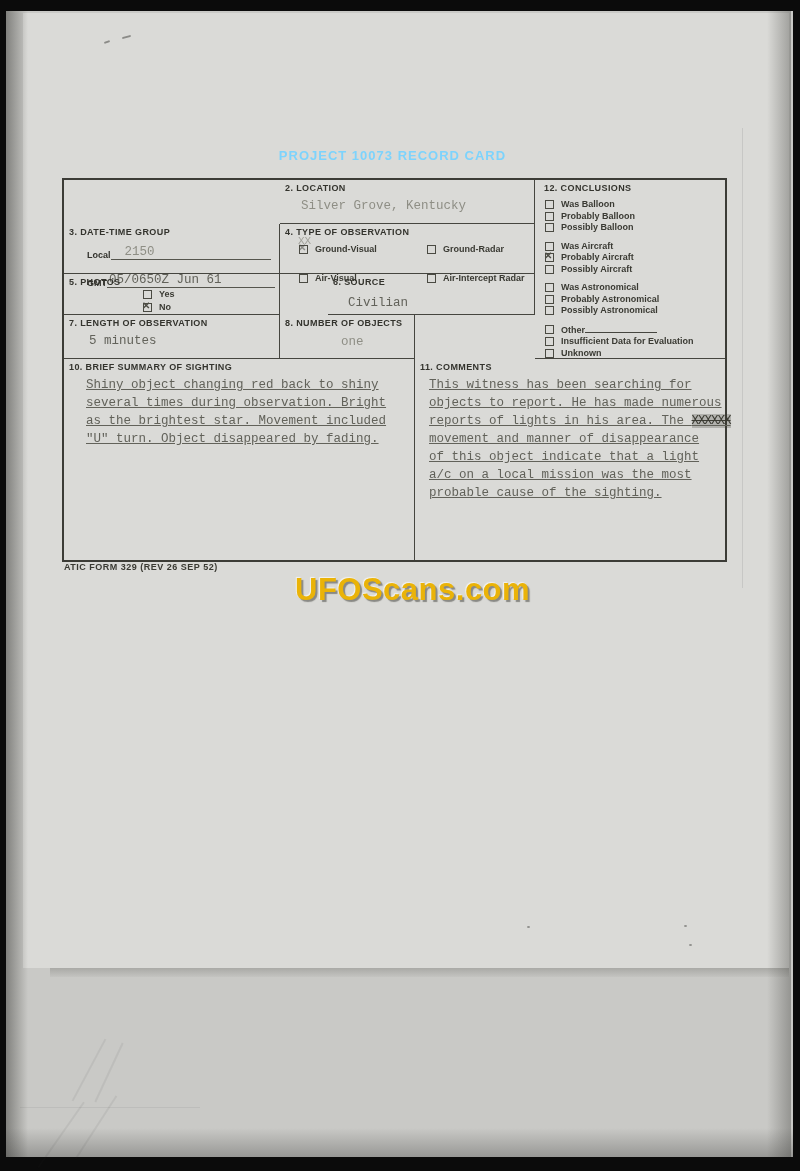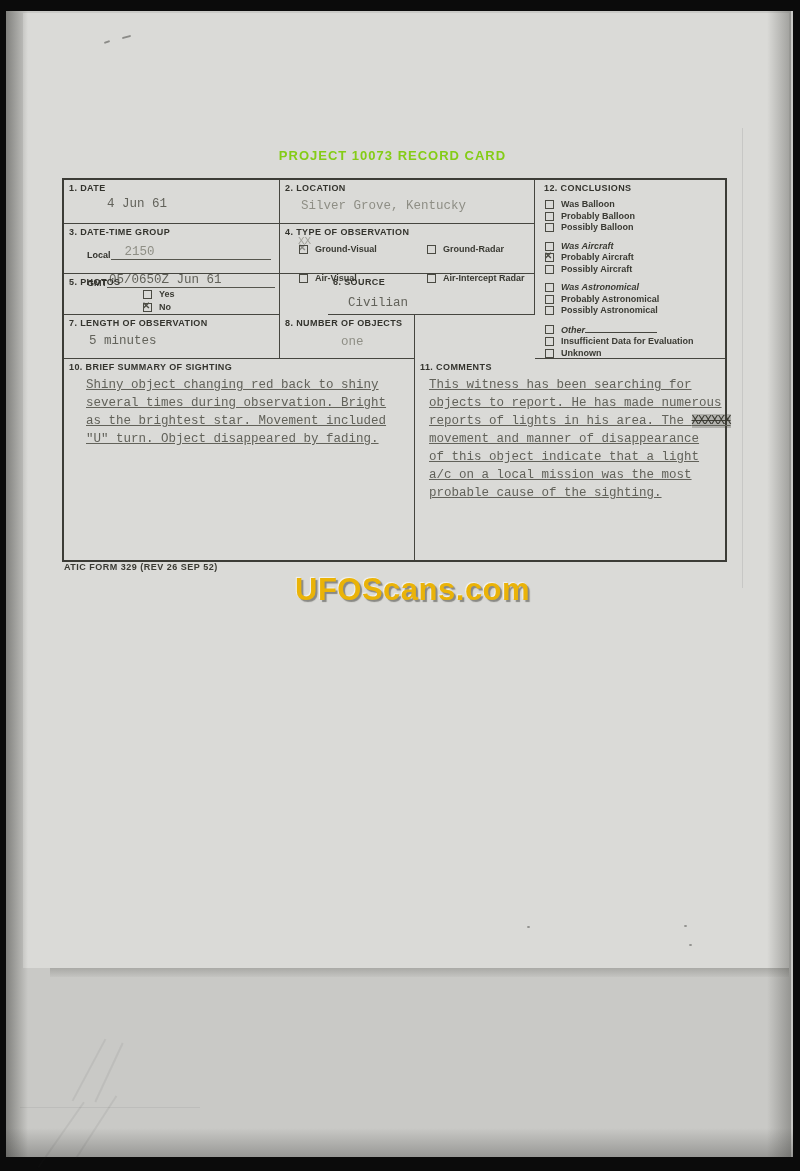--- a/index.html
+++ b/index.html
@@ -39,21 +39,21 @@
     background:rgba(40,40,38,.10);
   }
   .crease{position:absolute;background:rgba(40,40,38,.07);}
   .pen-mark{position:absolute;background:rgba(60,60,56,.5);border-radius:1px;}
   .speck{position:absolute;width:3px;height:2px;background:rgba(70,70,66,.5);border-radius:50%;}
 
   
   .form-title{
     position:absolute;left:62px;top:148px;width:661px;
     text-align:center;font-size:13px;font-weight:bold;letter-spacing:1px;
-    color:#84cc16;
+    color:#7dd3fc;
   }
   .record-table{
     position:absolute;left:62px;top:178px;
     display:grid;
     grid-template-columns:216px 135px 120px 190px;
     grid-template-rows:44px 50px 41px 44px 201px;
     border:2px solid #3c3c36;
     color:#32322c;
   }
   .cell{position:relative;box-sizing:border-box;padding:3px 5px;overflow:visible;}
@@ -119,21 +119,21 @@
 
   
   .photos-opts{margin:2px 0 0 74px;}
   .photos-opts .type-opt{margin-bottom:3px;}
 
   
   .conc-list{margin:6px 0 0 5px;}
   .conc-item{display:flex;align-items:flex-start;line-height:11.5px;}
   .conc-item .opt{font-size:9px;}
   .conc-item .cb{margin-top:1px;}
-  .group-start{margin-top:7px;font-style:italic;}
+  .group-start{margin-top:7px;}
   .other-line{display:inline-block;width:72px;border-bottom:1px solid #45453f;height:8px;}
 
   
   .body-text{margin:4px 0 0 14px;line-height:18px;text-decoration:underline;}
   .c-summary .body-text{margin-left:17px;width:330px;}
   .c-comments .body-text{margin-left:9px;width:312px;}
   .strike-blot{
     color:#3b3b33;background:rgba(60,60,52,.25);
     text-decoration:line-through;letter-spacing:-1px;
   }
@@ -167,24 +167,20 @@
 <div class="pen-mark" style="left:104px;top:41px;width:6px;height:2px;transform:rotate(-20deg);"></div>
 <div class="pen-mark" style="left:122px;top:36px;width:9px;height:2px;transform:rotate(-15deg);"></div>
 <div class="speck" style="left:527px;top:926px;"></div>
 <div class="speck" style="left:684px;top:925px;"></div>
 <div class="speck" style="left:689px;top:944px;"></div>
 
 <div class="form-title">PROJECT 10073 RECORD CARD</div>
 
 <div class="record-table">
 
-  <div class="cell br bb c-date">
-    <div class="cell-label">1. DATE</div>
-    <div class="typed" style="margin:4px 0 0 38px;">4 Jun 61</div>
-  </div>
 
   <div class="cell br bb c-location">
     <div class="cell-label">2. LOCATION</div>
     <div class="typed faded" style="margin:6px 0 0 16px;">Silver Grove, Kentucky</div>
   </div>
 
   <div class="cell bb c-conclusions">
     <div class="cell-label" style="margin-left:4px;">12. CONCLUSIONS</div>
     <div class="conc-list">
       <div class="conc-item">

